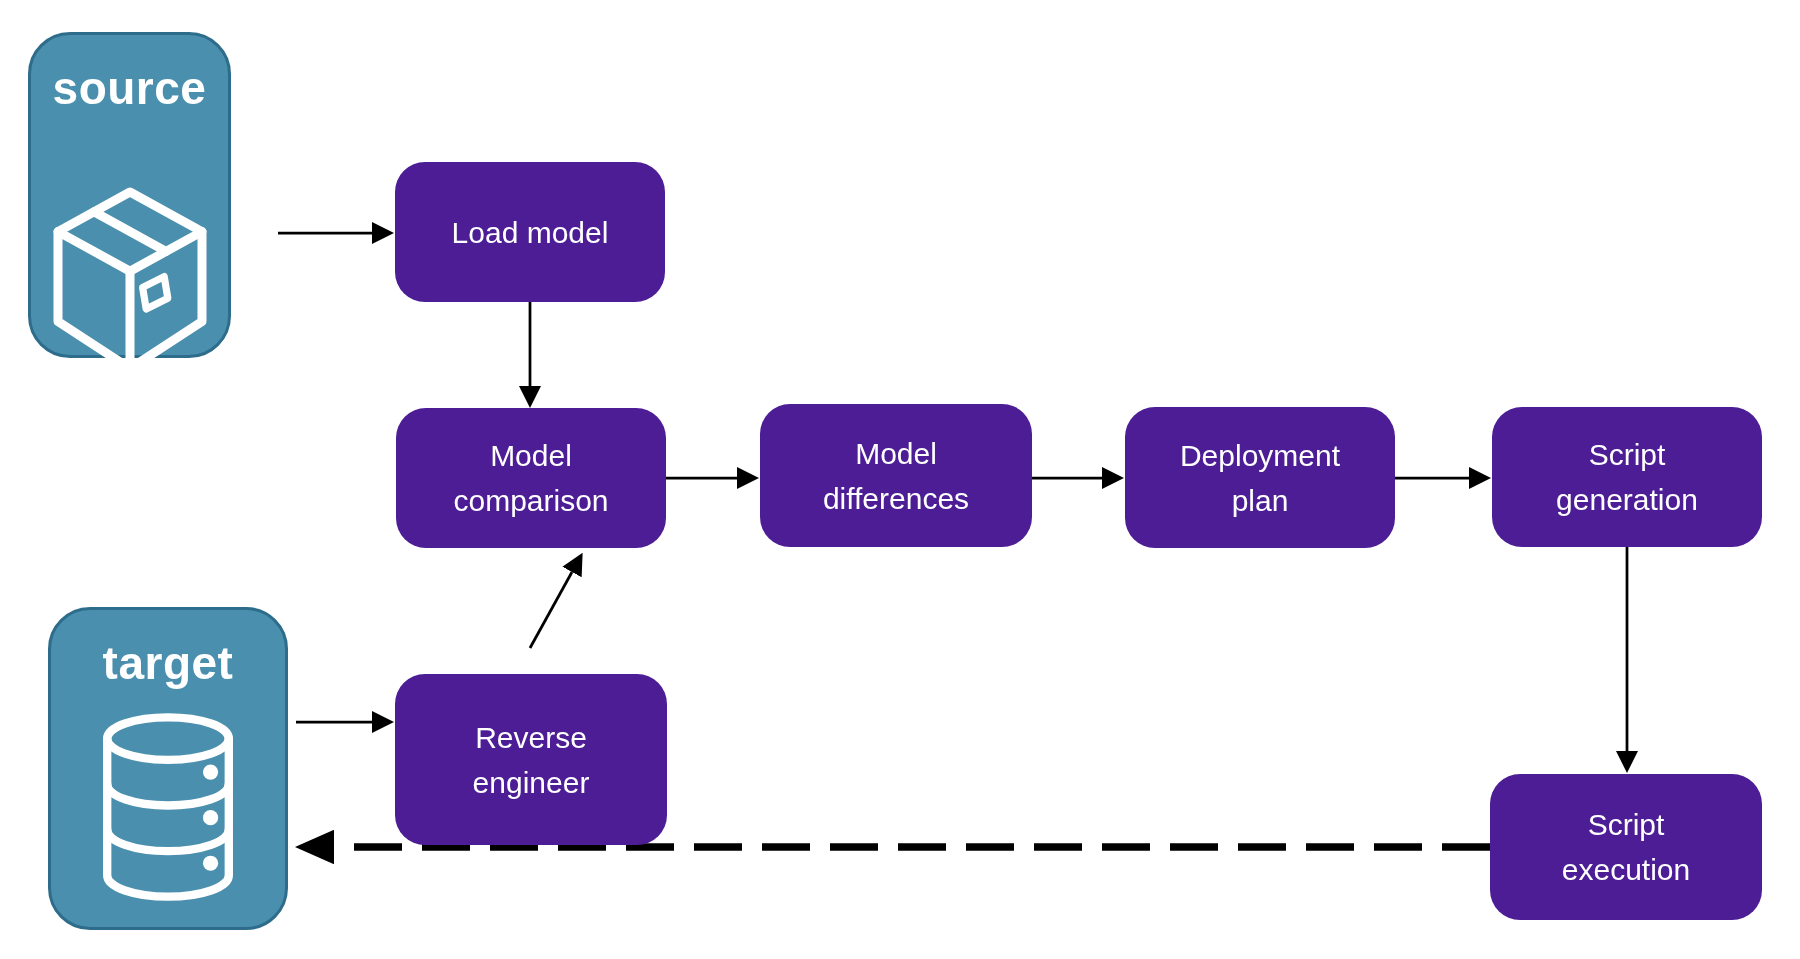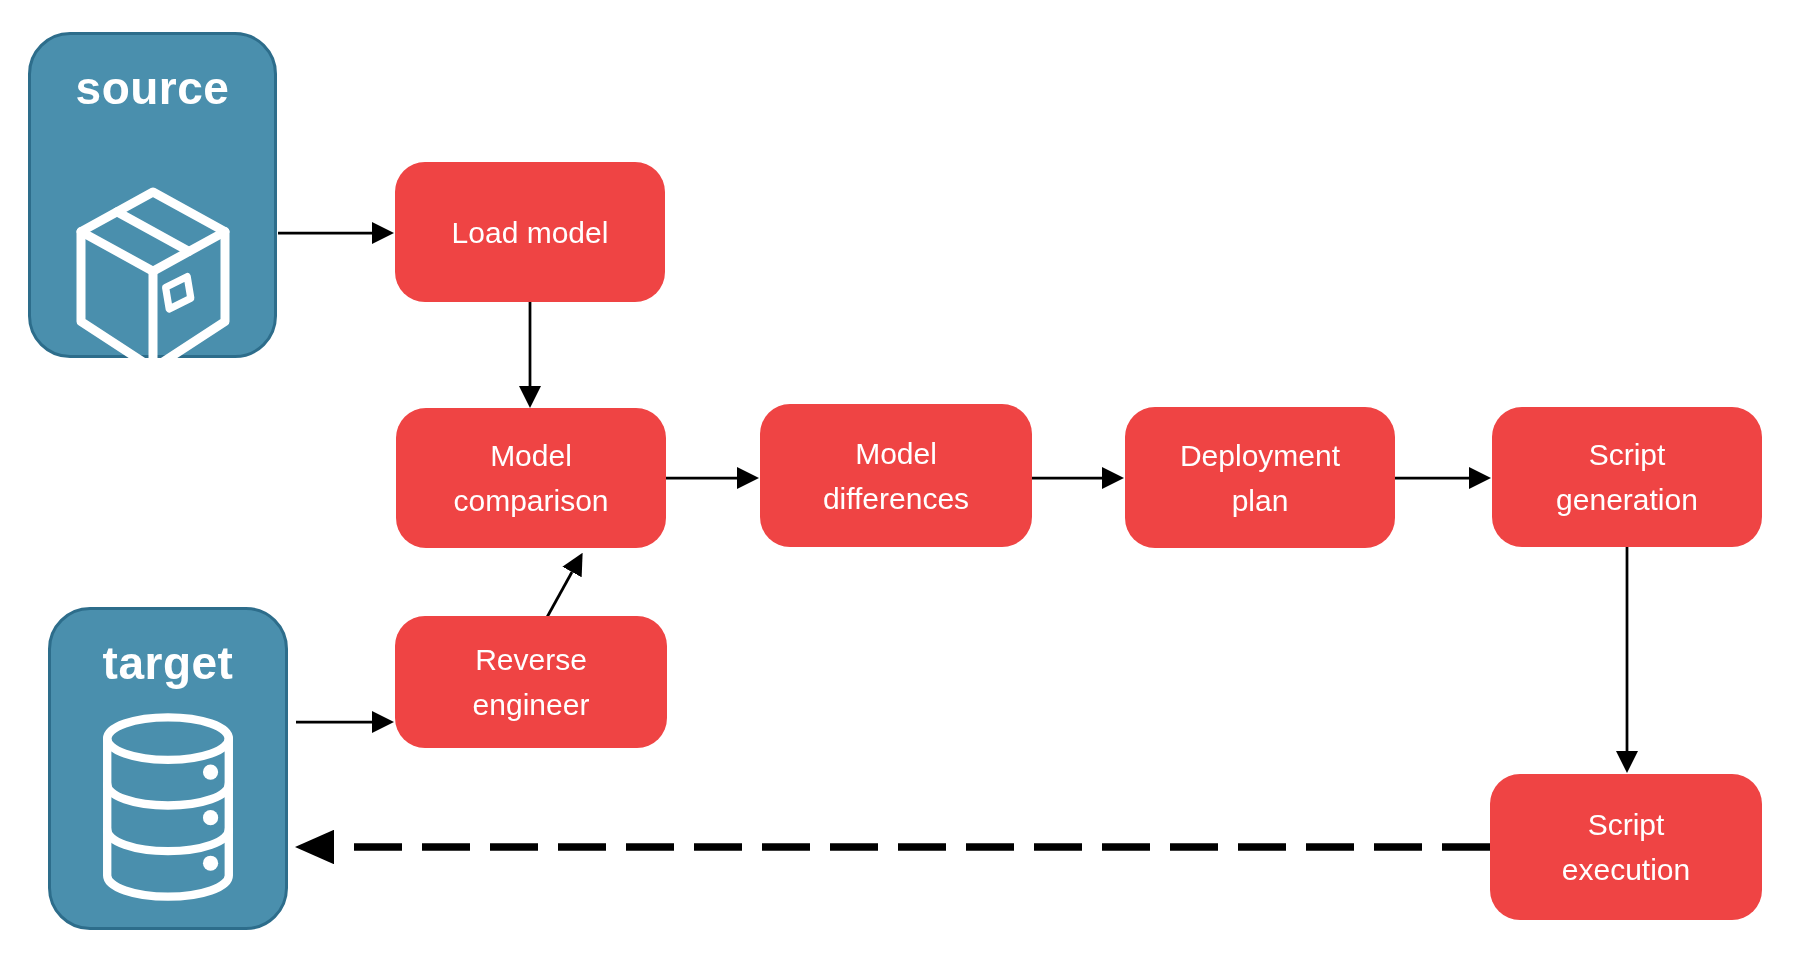--- a/index.html
+++ b/index.html
@@ -7,21 +7,21 @@
     position:relative;
     width:1800px; height:959px;
     background:#ffffff;
     font-family:"Liberation Sans", sans-serif;
     overflow:hidden;
   }
   .arrow-layer { position:absolute; left:0; top:0; width:1800px; height:959px; }
 
   .process {
     position:absolute;
-    background:#ef4444;
+    background:#4c1d95;
     color:#ffffff;
     border-radius:30px;
     display:flex; align-items:center; justify-content:center;
     text-align:center;
     font-size:30px; line-height:45px;
     white-space:pre-line;
     box-sizing:border-box;
   }
 
   .entity {
@@ -34,28 +34,28 @@
     box-sizing:border-box;
   }
   .entity-label {
     font-size:46px; font-weight:700; letter-spacing:0.5px;
     margin-top:26px;
   }
   .entity-icon { margin-top:18px; }
   .entity-icon svg { display:block; }
 
   
-  #node-source            { left:28px;   top:32px;  width:249px; height:326px;gap:48px; }
+  #node-source            { left:28px;   top:32px;  width:203px; height:326px;gap:48px; }
   #node-target            { left:48px;   top:607px; width:240px; height:323px; }
   #node-load-model        { left:395px;  top:162px; width:270px; height:140px; }
   #node-model-comparison  { left:396px;  top:408px; width:270px; height:140px; }
   #node-model-differences { left:760px;  top:404px; width:272px; height:143px; }
   #node-deployment-plan   { left:1125px; top:407px; width:270px; height:141px; }
   #node-script-generation { left:1492px; top:407px; width:270px; height:140px; }
-  #node-reverse-engineer  { left:395px;  top:616px; width:272px; height:132px; }
+  #node-reverse-engineer  { left:395px;  top:674px; width:272px; height:171px; }
   #node-script-execution  { left:1490px; top:774px; width:272px; height:146px; }
 
   .edge  { stroke:#000000; stroke-width:2.75; fill:none; }
   .edge-dashed { stroke:#000000; stroke-width:7.5; fill:none; stroke-dasharray:48 20; }
 </style>
 </head>
 <body>
 
 <div class="canvas">
 

